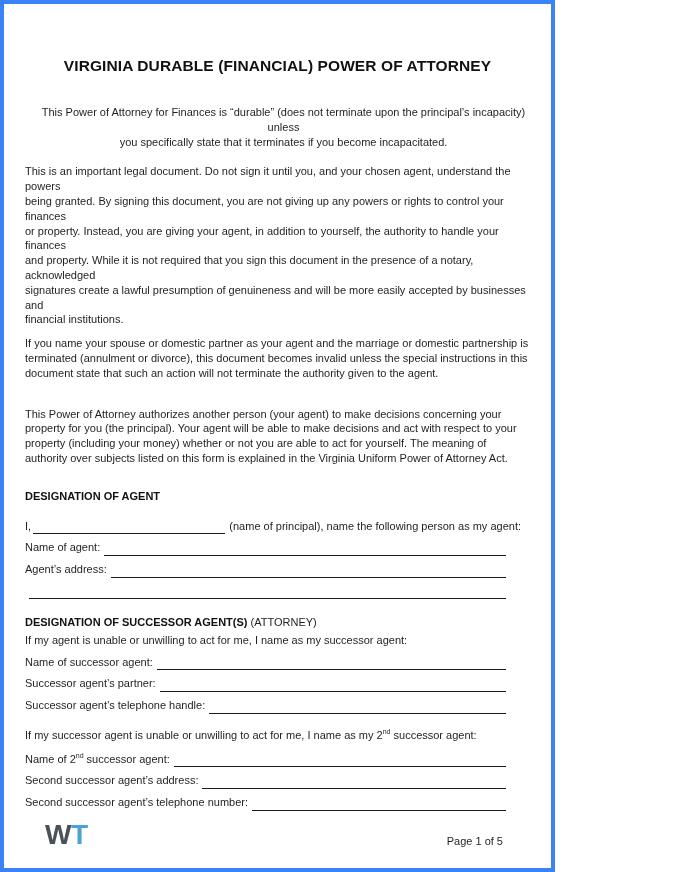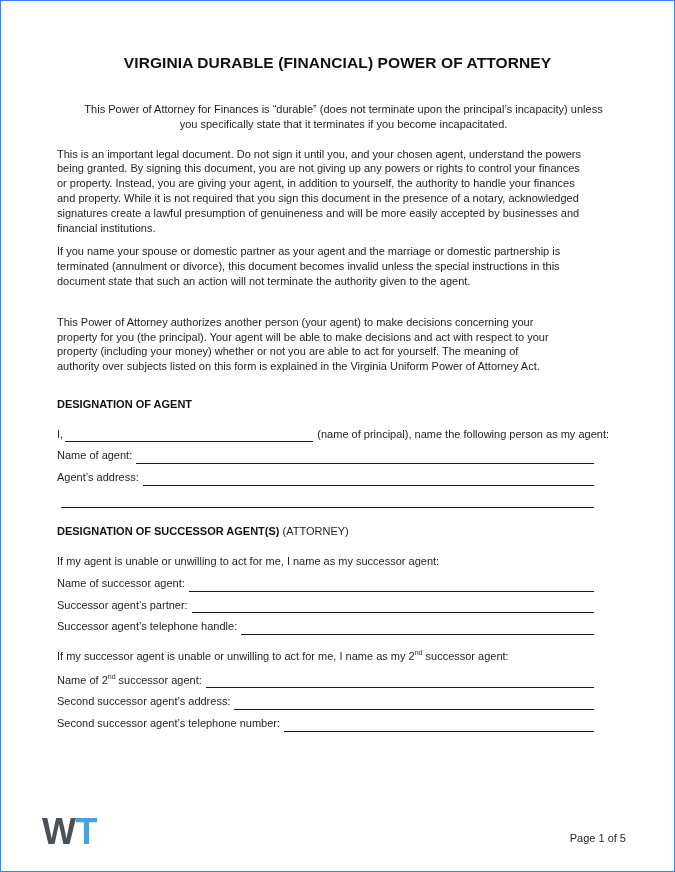--- a/index.html
+++ b/index.html
@@ -5,24 +5,24 @@
   * { box-sizing: border-box; }
   html, body { margin: 0; padding: 0; }
   body {
     width: 675px; height: 872px;
     background: #ffffff;
     font-family: "Liberation Sans", "DejaVu Sans", sans-serif;
     color: #1f1f1f;
   }
   .page {
     position: relative;
-    width: 675px; height: 872px;
+    width: 555px; height: 872px;
     background: #ffffff;
-    border: 1px solid #3b82f6;
-    padding: 0 56px;
+    border: 4px solid #3b82f6;
+    padding: 0 21px;
     overflow: hidden;
   }
   .title {
     margin: 53px 0 0 0;
     font-size: 15.5px;
     line-height: 17px;
     font-weight: bold;
     text-align: center;
     letter-spacing: 0.1px;
     color: #111;
@@ -60,27 +60,27 @@
     flex: 1;
     height: 14px;
     border-bottom: 1px solid #1a1a1a;
     margin-left: 4px;
     margin-bottom: 3px;
     min-width: 20px;
   }
   .principal { margin-right: 9px; margin-top: 12px; }
   .principal .line { margin-left: 2px; }
   .principal .after { margin-left: 4px; white-space: nowrap; }
-  .intro-row { margin-top: 13px; }
+  .intro-row { margin-top: 0; }
   .intro-row2 { margin-top: 8px; margin-bottom: 2px; }
   sup { font-size: 7px; line-height: 0; }
   .footer-logo {
     position: absolute;
     left: 41px; top: 816px;
-    font-size: 36px;
+    font-size: 28px;
     line-height: 30px;
     font-weight: bold;
     letter-spacing: -0.5px;
   }
   .logo-w { color: #4a5157; }
   .logo-t { color: #4ba1d9; }
   .page-num {
     position: absolute;
     right: 48px; top: 830px;
     font-size: 11px;

